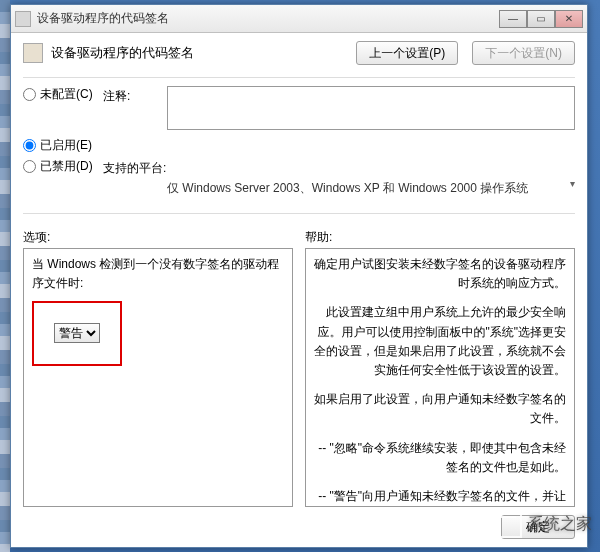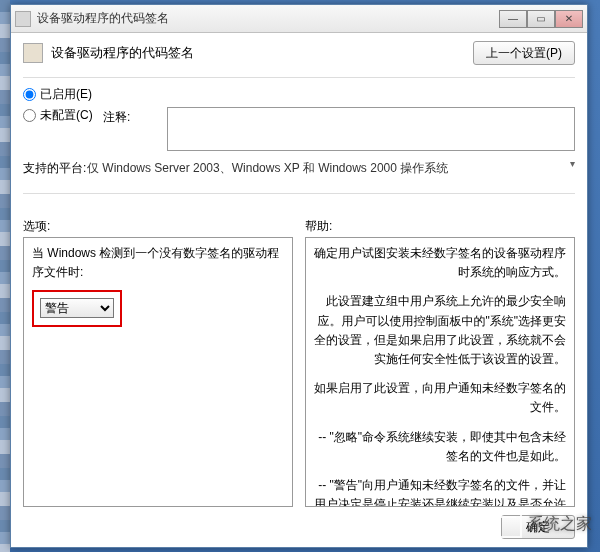--- a/index.html
+++ b/index.html
@@ -99,51 +99,52 @@
     resize: none;
     padding: 2px;
     font-family: inherit;
     font-size: 12px;
   }
   .platform-text {
     display: block;
     padding-top: 2px;
     color: #333;
     position: relative;
+    margin-top: 20px;
   }
   .dropdown-caret {
     position: absolute;
     right: 0; top: 0;
     color: #666;
     font-size: 10px;
   }
   .panes-header {
     display: flex;
-    margin-top: 14px;
+    margin-top: 5px;
     gap: 12px;
   }
   .panes-header > div { flex: 1; padding: 2px 0; }
   .panes {
     display: flex;
     gap: 12px;
     flex: 1;
     min-height: 0;
   }
   .pane {
     flex: 1;
     border: 1px solid #999;
     background: #fff;
     padding: 6px 8px;
     overflow-y: auto;
     line-height: 1.6;
   }
   .pane.left { overflow: visible; }
   .select-wrap {
     border: 2px solid #d00;
-    padding: 6px;
+    padding: 20px;
     width: 90px;
     margin-top: 8px;
   }
   .select-wrap select {
     width: 100%;
     border: 1px solid #777;
     background: linear-gradient(to bottom, #fdfdfd, #e8e8e8);
     font-size: 12px;
     height: 20px;
   }
@@ -214,41 +215,46 @@
       <div class="win-btn close">✕</div>
     </div>
   </div>
 
   <div class="content">
 
     <div class="header-row">
       <div class="header-icon"></div>
       <div class="header-title">设备驱动程序的代码签名</div>
       <button class="nav-btn">上一个设置(P)</button>
+      <button class="nav-btn" disabled="">下一个设置(N)</button>
     </div>
     <hr class="hr">
 
     <div class="config-area">
-      <div class="config-row">
-        <label class="radio-col">
-          <input type="radio" name="state" checked="" style="">
-          <span>已启用(E)</span>
-        </label>
-      </div>
       <div class="config-row">
         <label class="radio-col">
           <input type="radio" name="state" style="">
           <span>未配置(C)</span>
         </label>
         <div class="label-col">注释:</div>
         <div class="field-col">
           <textarea class="comment-box" style=""></textarea>
         </div>
       </div>
       <div class="config-row">
+        <label class="radio-col">
+          <input type="radio" name="state" checked="" style="">
+          <span>已启用(E)</span>
+        </label>
+      </div>
+      <div class="config-row">
+        <label class="radio-col">
+          <input type="radio" name="state" style="">
+          <span>已禁用(D)</span>
+        </label>
         <div class="label-col">支持的平台:</div>
         <div class="field-col">
           <span class="platform-text">
             <span>仅 Windows Server 2003、Windows XP 和 Windows 2000 操作系统</span>
             <span class="dropdown-caret">▾</span>
           </span>
         </div>
       </div>
     </div>
     <hr class="hr">

